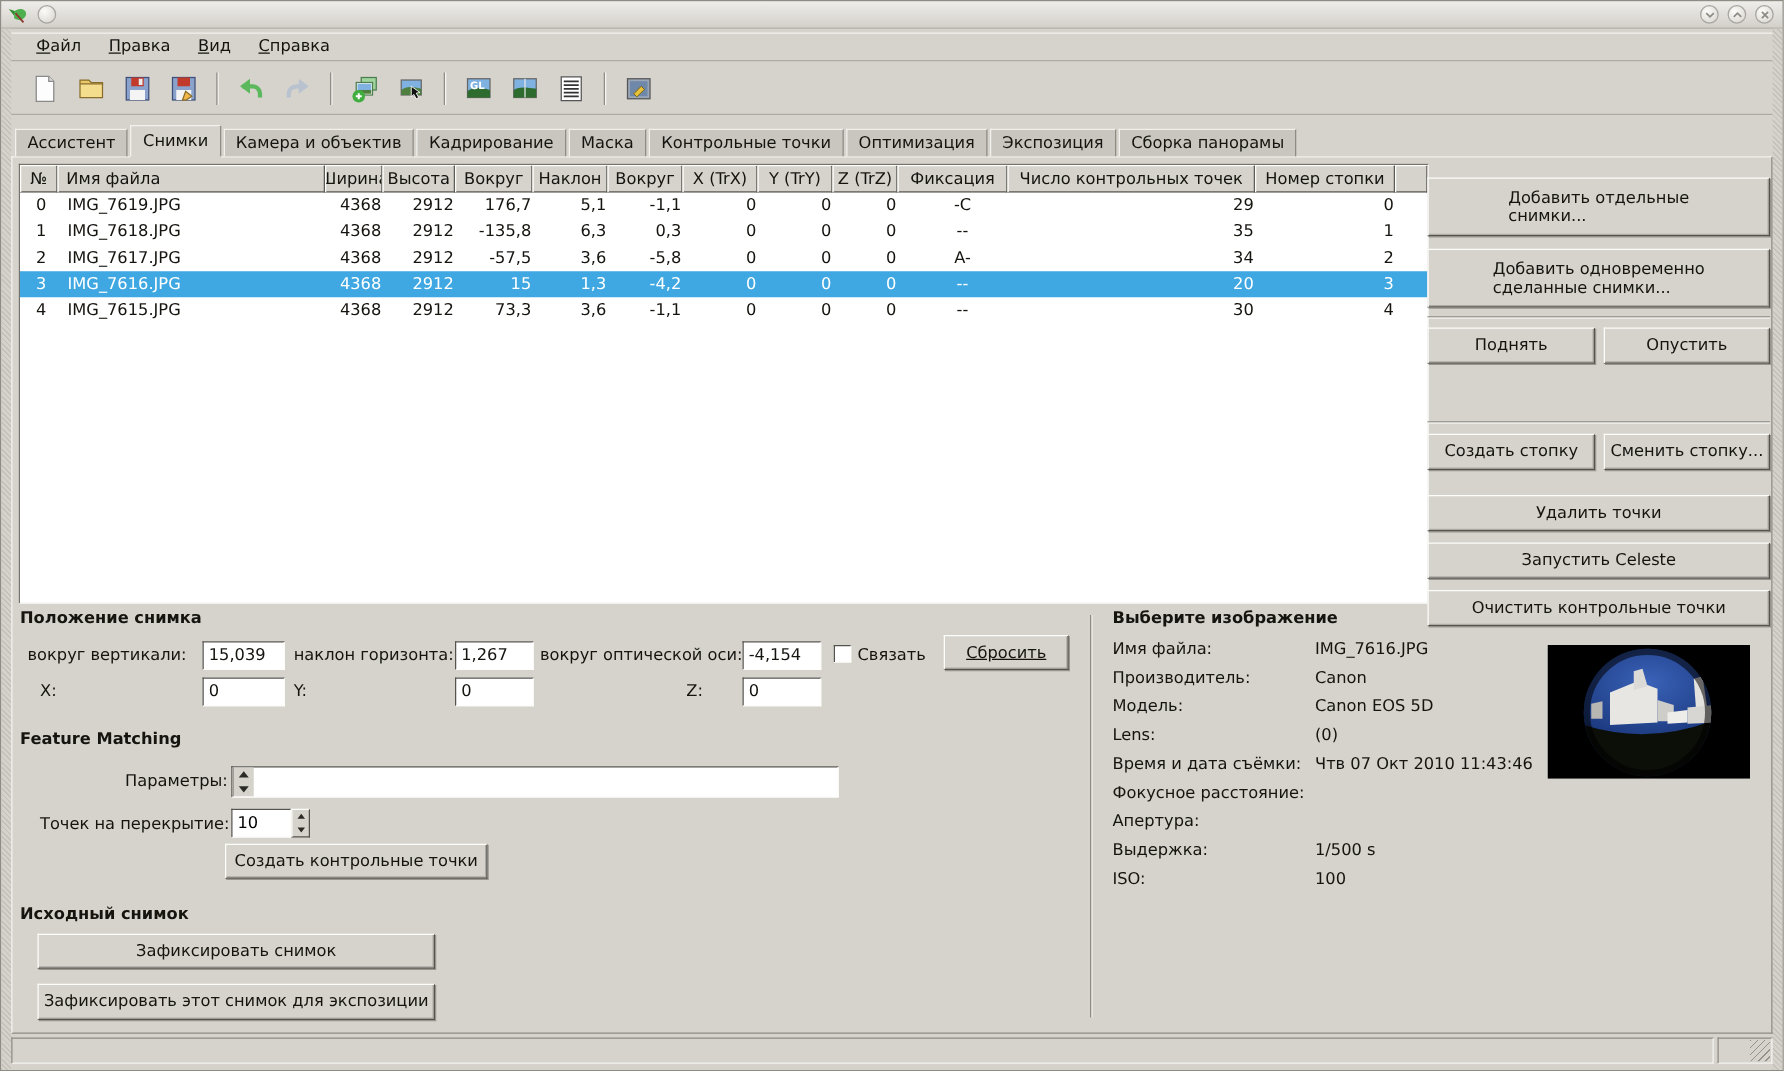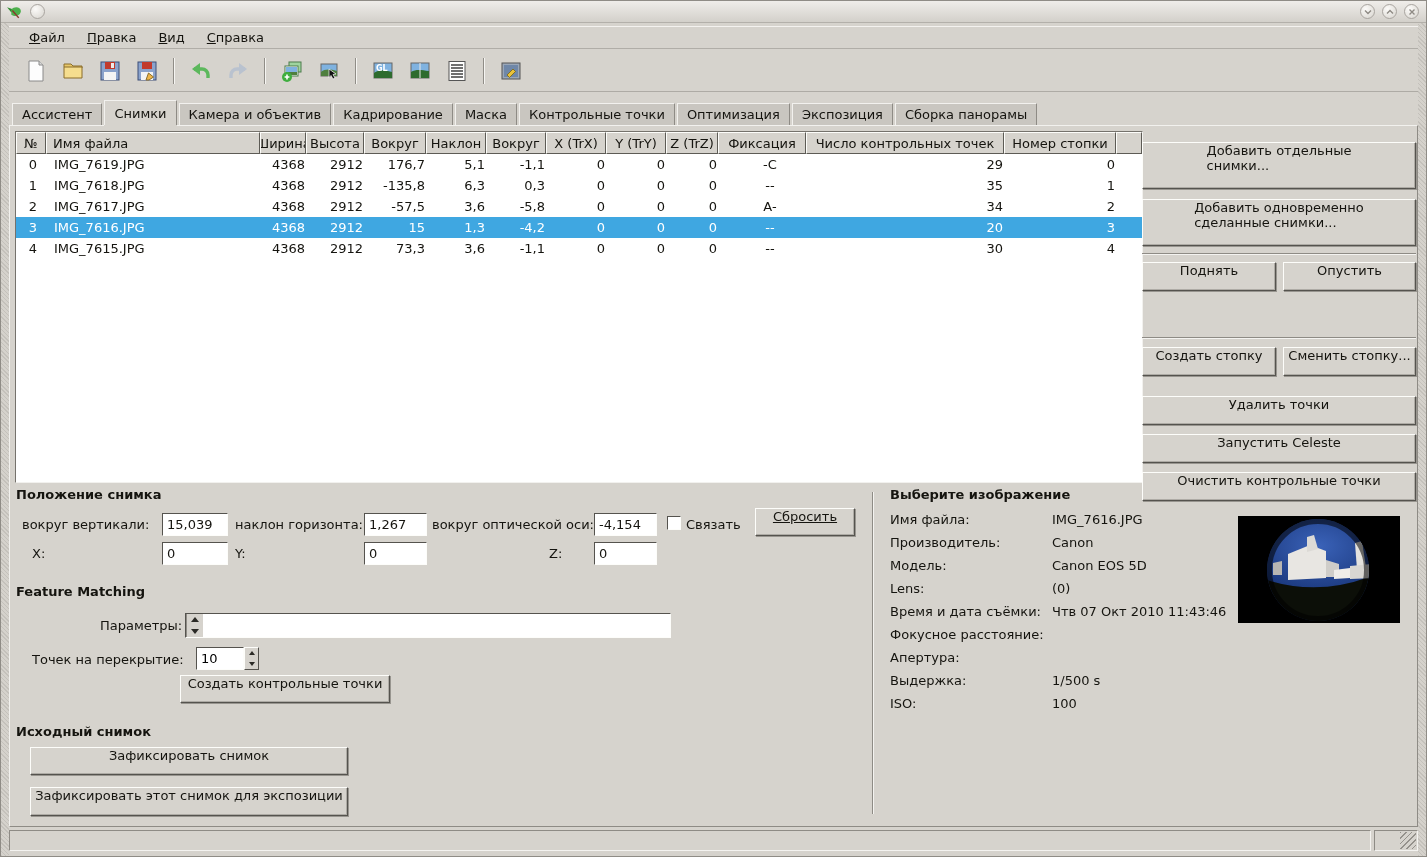--- a/index.html
+++ b/index.html
@@ -61,21 +61,21 @@
   .tr { display:flex; height:21px; align-items:center; background:#fff; }
   .tr.sel { background: var(--sel, #3fa7e1); color:#fff; }
   .td { overflow:hidden; white-space:nowrap; flex:0 0 auto; font-size:13px; }
   .a-l { text-align:left; padding-left:8px; }
   .a-r { text-align:right; padding-right:9px; }
   .a-c { text-align:center; }
   
   .btn { position:absolute; background:#d6d3cd;
     border:1px solid; border-color:#fdfdfa #55534e #55534e #fdfdfa;
     box-shadow: inset -1px -1px 0 #aeaba5, 1px 1px 0 #98958f;
-    display:flex; align-items:flex-start; justify-content:center;
+    display:flex; align-items:center; justify-content:center;
     font-size:13px; color:#15140f; cursor:default; }
   .btn span { white-space:pre-line; text-align:left; }
   .btn.center span { text-align:center; }
   .h-sep { position:absolute; height:2px; border-top:1px solid #8e8b85; border-bottom:1px solid #f4f3f0; }
   .v-sep { position:absolute; width:2px; border-left:1px solid #8e8b85; border-right:1px solid #f4f3f0; }
   
   .field { position:absolute; height:23px; background:#fff; color:#15140f;
     border:1px solid; border-color:#55534e #fdfdfa #fdfdfa #55534e;
     font-family:"DejaVu Sans",sans-serif; font-size:13px; padding:0 4px; }
   .lbl { position:absolute; white-space:nowrap; }
@@ -415,21 +415,21 @@
       <div class="spin-col">
         <div>
             <span class="arrow-up"></span>
           </div>
         <div>
             <span class="arrow-dn"></span>
           </div>
       </div>
     </div>
     <div class="lbl" style="left:22px; top:526px;">Точек на перекрытие:</div>
-    <div class="spinner" style="left:186px; top:521px;">
+    <div class="spinner" style="left:175px; top:521px;">
       <input value="10" style="">
       <div class="spin-col" style="width:15px;">
         <div>
             <span class="arrow-up" style="border-left-width:3px;border-right-width:3px;border-bottom-width:4px;"></span>
           </div>
         <div>
             <span class="arrow-dn" style="border-left-width:3px;border-right-width:3px;border-top-width:4px;"></span>
           </div>
       </div>
     </div>

